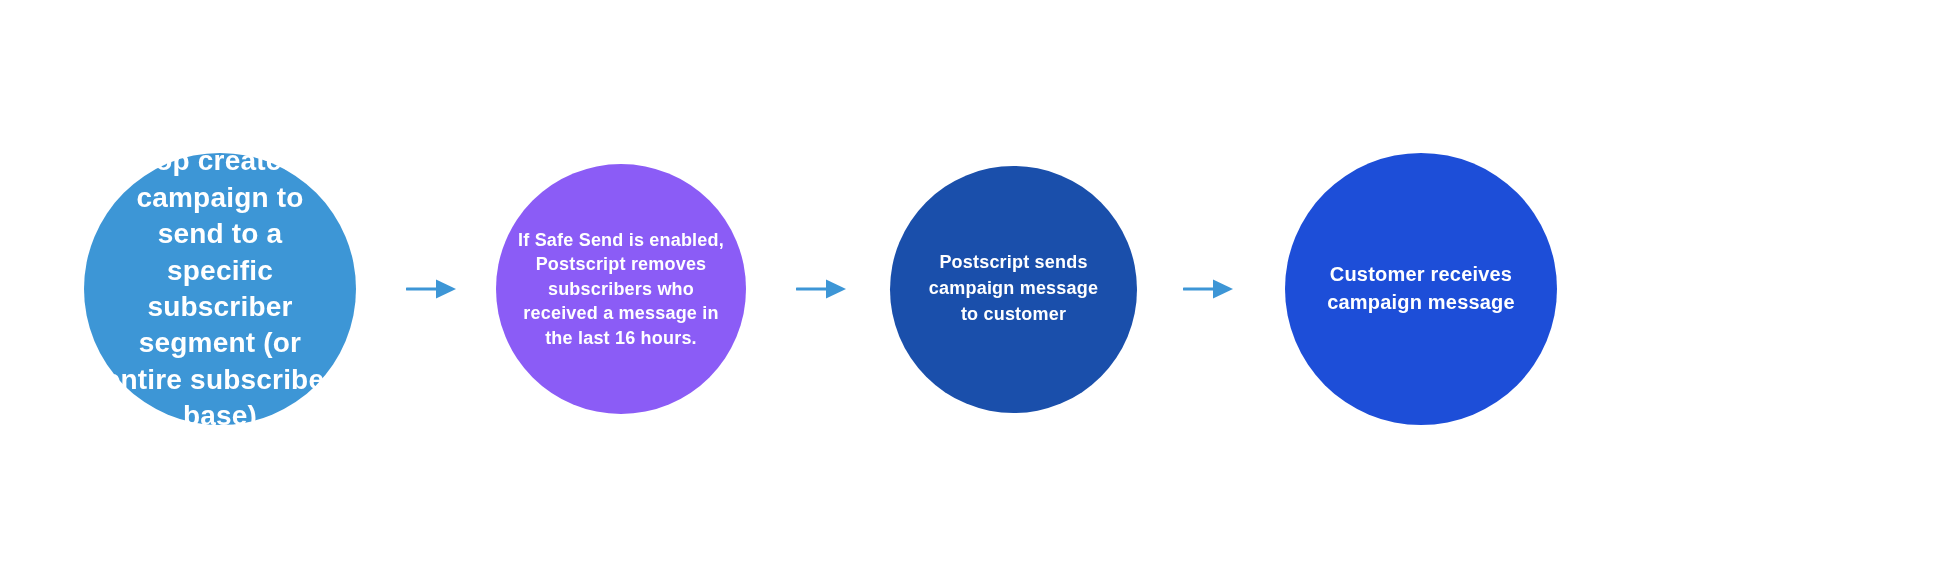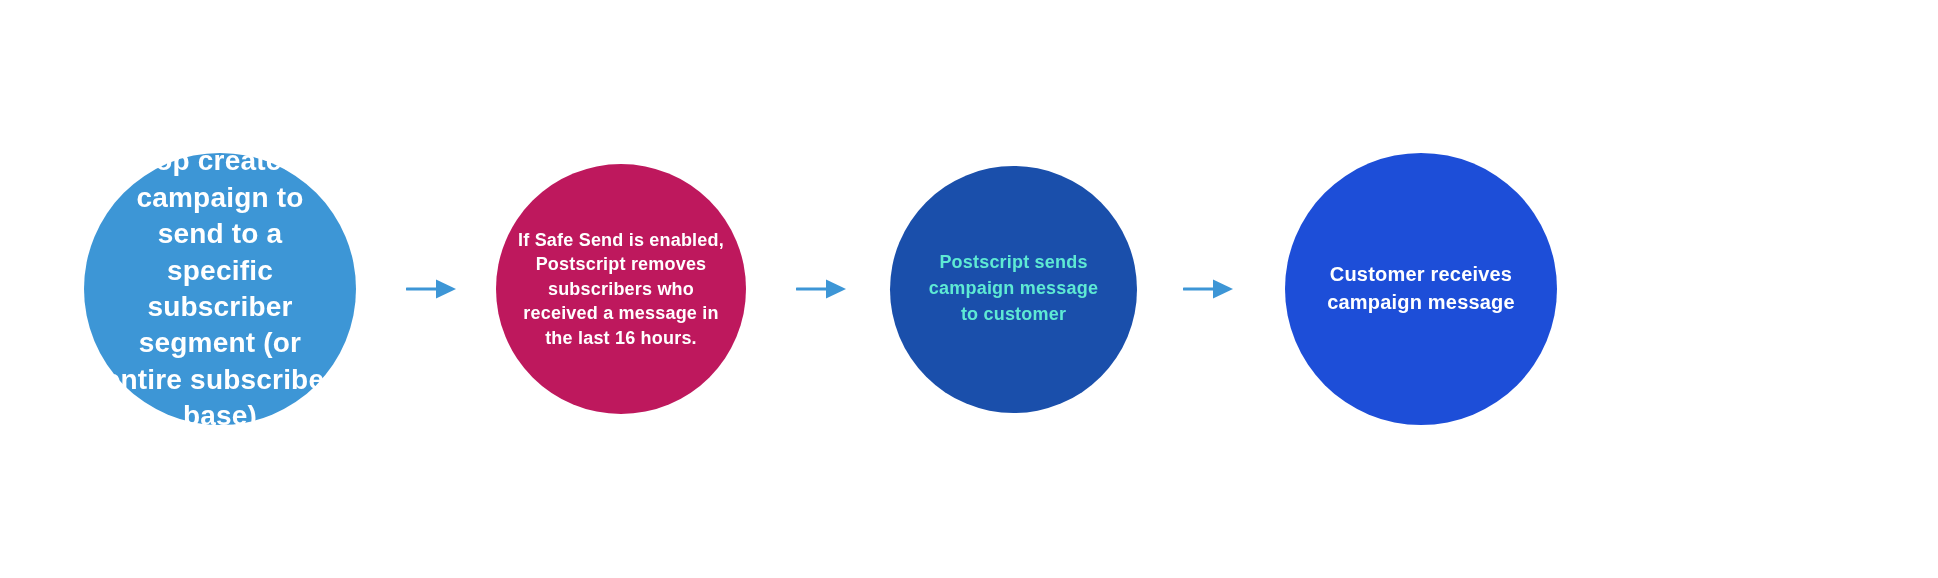--- a/index.html
+++ b/index.html
@@ -136,39 +136,39 @@
   <div class="arrow-wrap">
     <svg class="arrow-svg" width="52" height="26" viewBox="0 0 52 26">
       <line x1="1" y1="13" x2="34" y2="13" stroke="#3D96D6" stroke-width="3.2" stroke-linecap="round"></line>
       <path d="M30 3.5 L50 13 L30 22.5 Z" fill="#3D96D6"></path>
     </svg>
   </div>
 
   <div class="gap-b"></div>
 
   <div class="node-wrap node-2">
-    <div class="circle" style="background: #be185d; justify-content: center;">
+    <div class="circle" style="background: #8b5cf6; justify-content: center;">
       <span class="circle-label" style="color: rgb(255, 255, 255);">If Safe Send is enabled, Postscript removes subscribers who received a message in the last 16 hours.</span>
     </div>
   </div>
 
   <div class="gap-c"></div>
 
   <div class="arrow-wrap">
     <svg class="arrow-svg" width="52" height="26" viewBox="0 0 52 26">
       <line x1="1" y1="13" x2="34" y2="13" stroke="#3D96D6" stroke-width="3.2" stroke-linecap="round"></line>
       <path d="M30 3.5 L50 13 L30 22.5 Z" fill="#3D96D6"></path>
     </svg>
   </div>
 
   <div class="gap-d"></div>
 
   <div class="node-wrap node-3">
     <div class="circle" style="background: rgb(26, 79, 171);">
-      <span class="circle-label" style="color: #5eead4;">Postscript sends campaign message to customer</span>
+      <span class="circle-label" style="color: #ffffff;">Postscript sends campaign message to customer</span>
     </div>
   </div>
 
   <div class="gap-e"></div>
 
   <div class="arrow-wrap">
     <svg class="arrow-svg" width="52" height="26" viewBox="0 0 52 26">
       <line x1="1" y1="13" x2="34" y2="13" stroke="#3D96D6" stroke-width="3.2" stroke-linecap="round"></line>
       <path d="M30 3.5 L50 13 L30 22.5 Z" fill="#3D96D6"></path>
     </svg>

